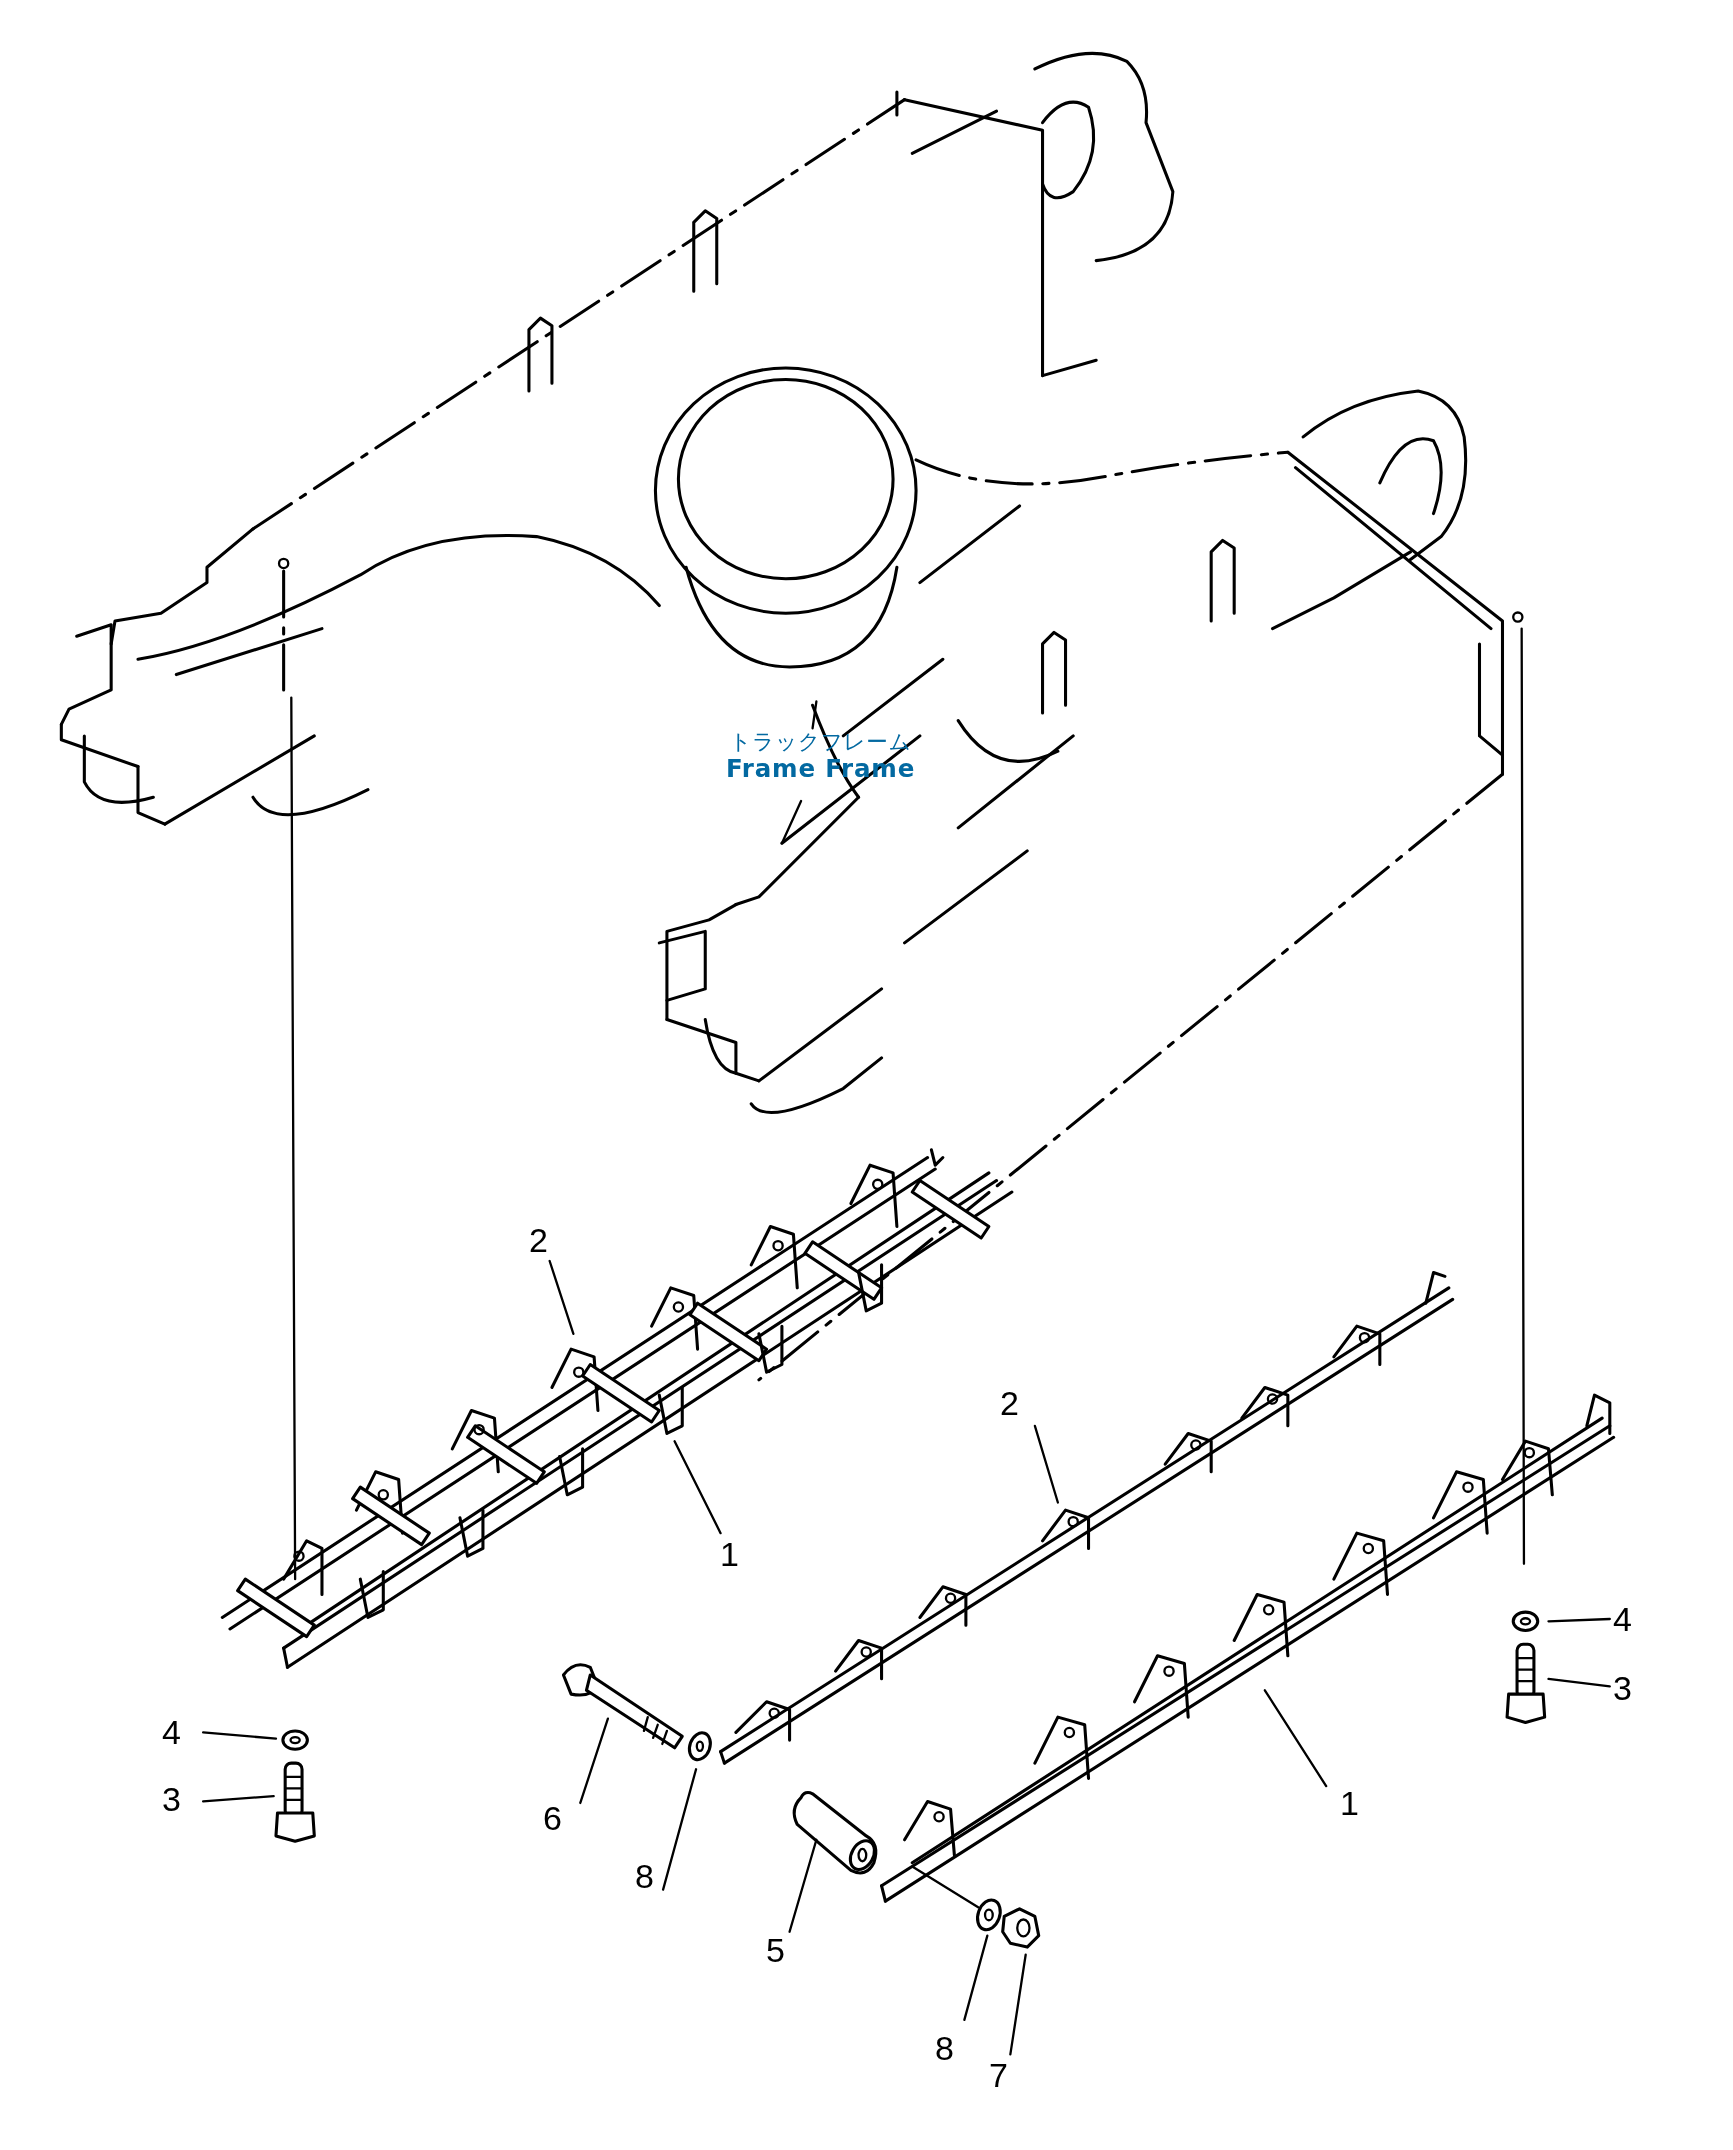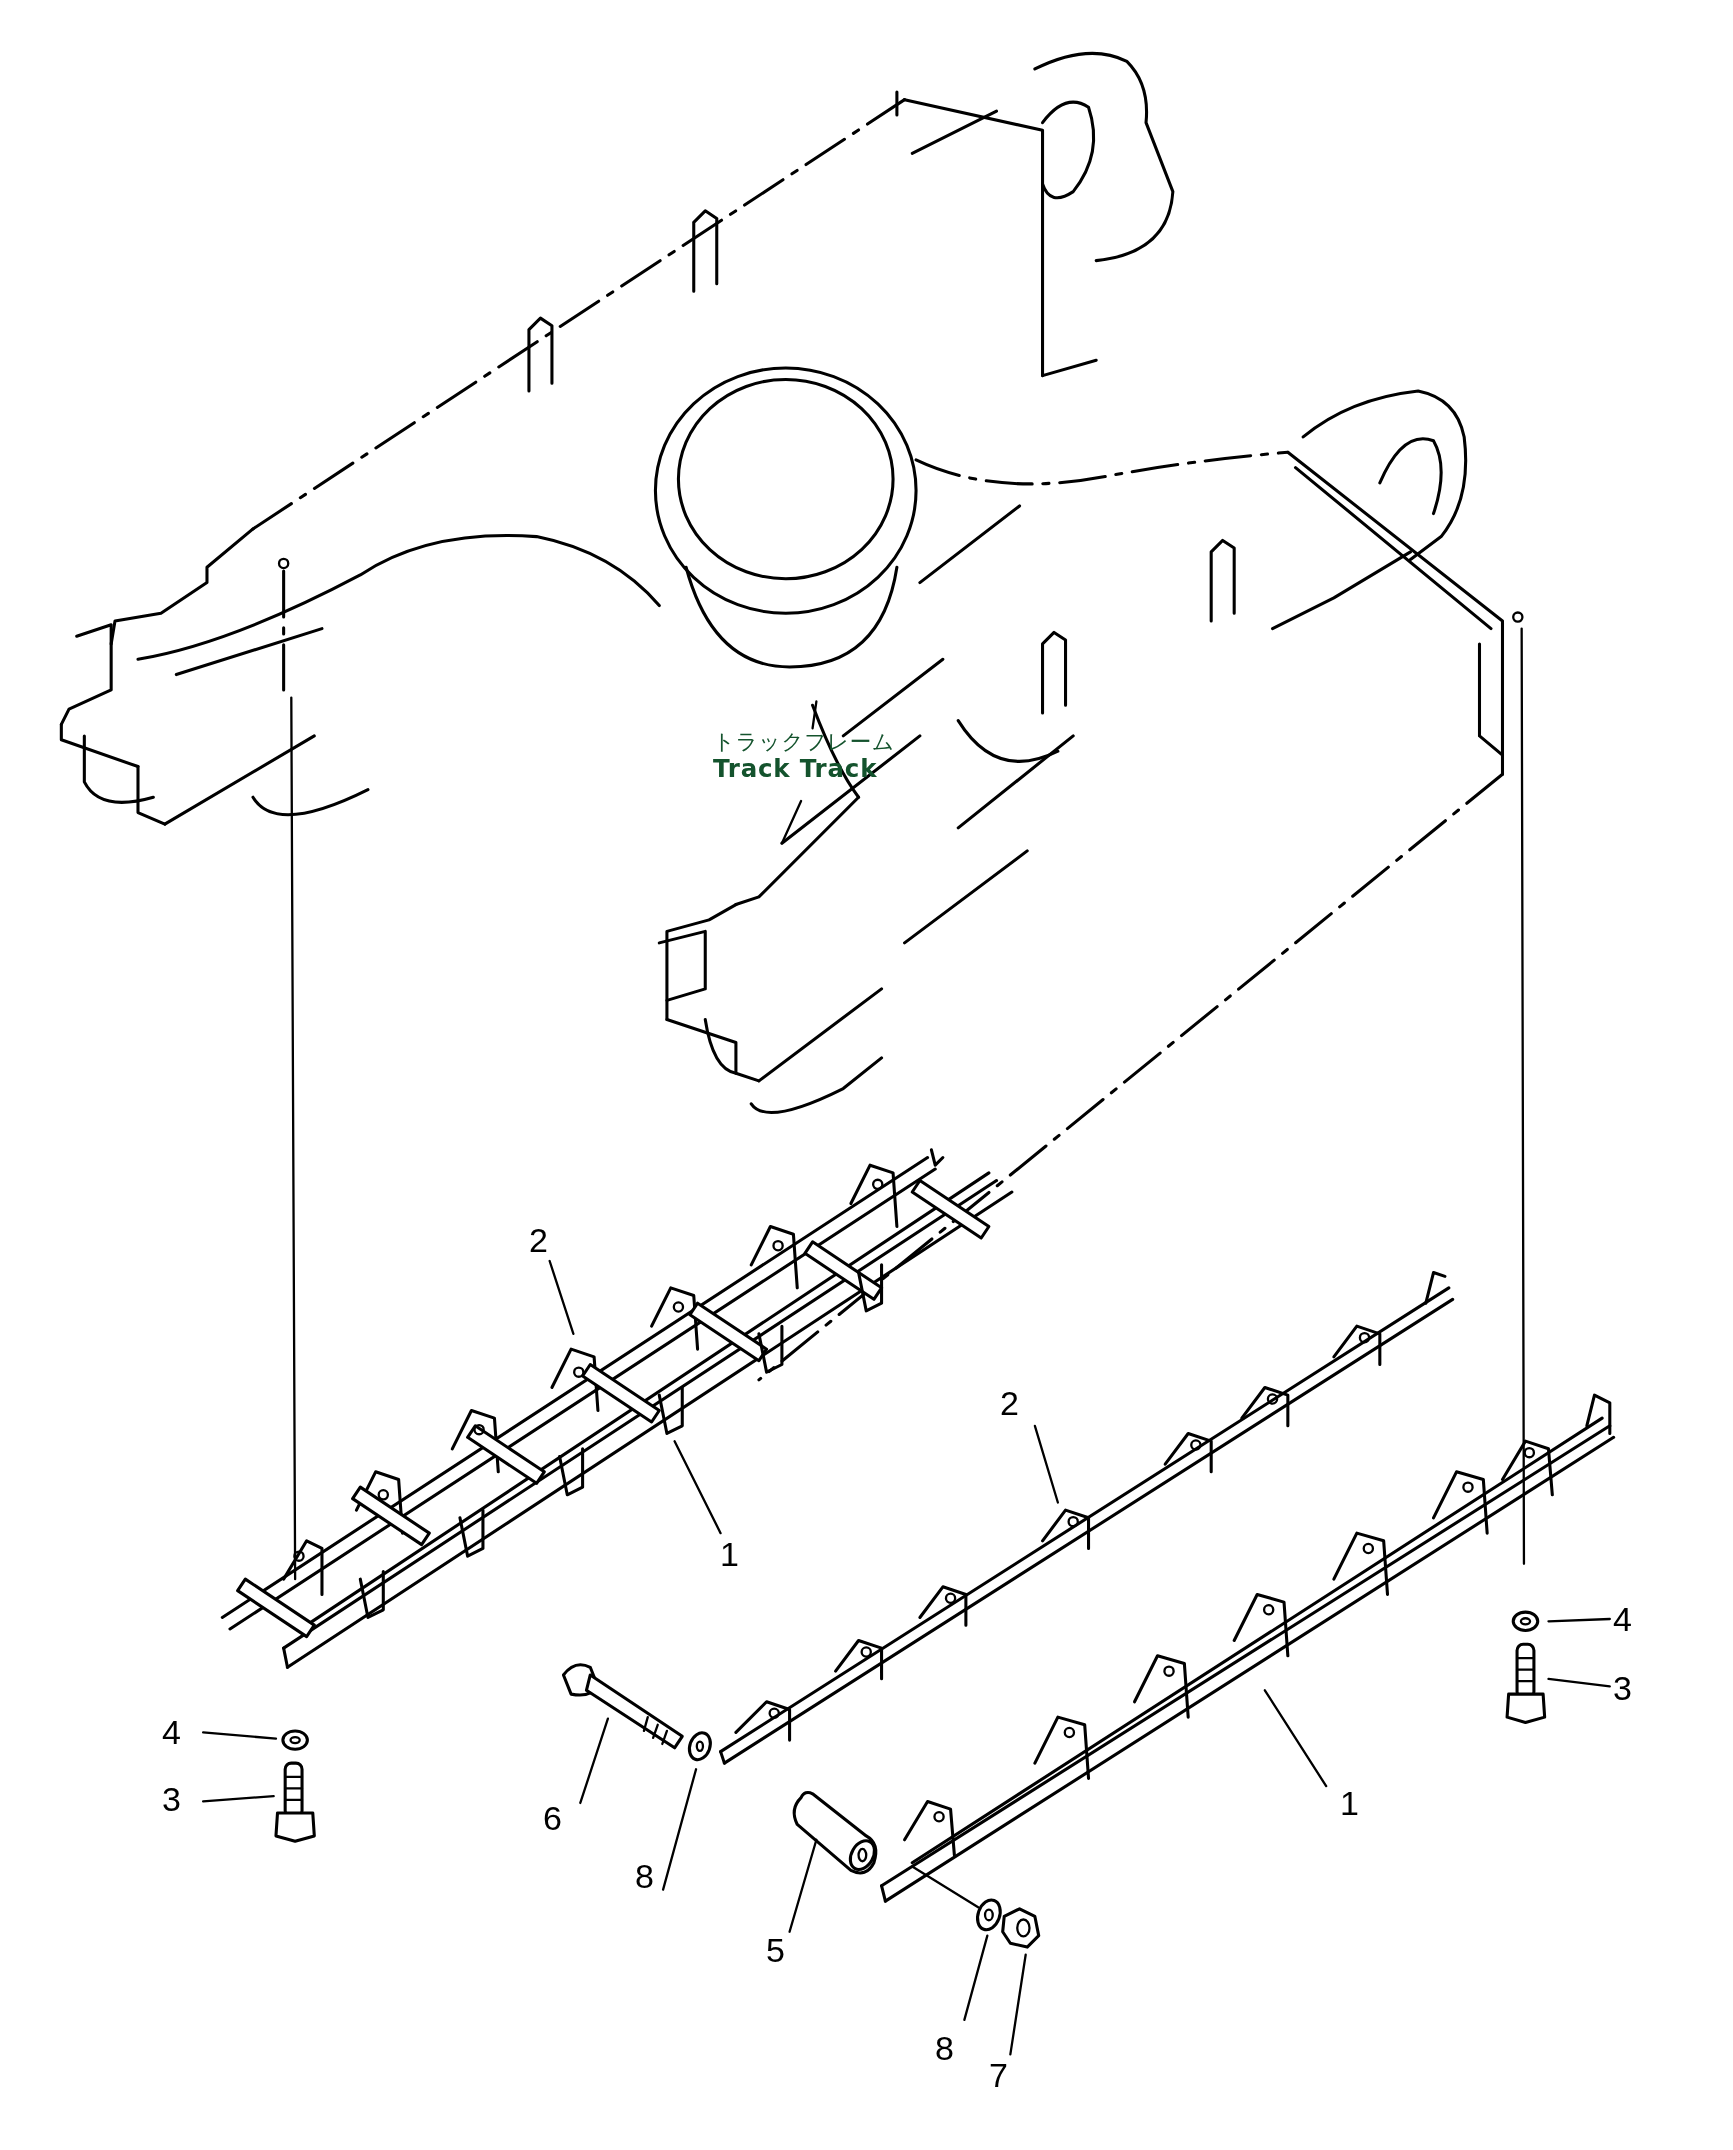--- a/index.html
+++ b/index.html
@@ -4,21 +4,21 @@
 <style>
   html, body { margin: 0; padding: 0; background: #ffffff; }
   body { width: 1734px; height: 2151px; position: relative; overflow: hidden; font-family: "Liberation Sans", sans-serif; }
   #canvas { position: absolute; left: 0; top: 0; width: 1734px; height: 2151px; }
   svg { position: absolute; left: 0; top: 0; }
   .ln { fill: none; stroke: #000; stroke-width: 4; stroke-linecap: round; stroke-linejoin: round; }
   .thin { fill: none; stroke: #000; stroke-width: 3; stroke-linecap: round; }
   .dash { fill: none; stroke: #000; stroke-width: 4; stroke-dasharray: 60 14 8 14; stroke-linecap: round; }
   .filled { fill: #fff; stroke: #000; stroke-width: 4; stroke-linejoin: round; }
   .callout-num { position: absolute; font-family: "Liberation Sans", sans-serif; font-size: 34px; color: #000; line-height: 1; }
-  .frame-label { position: absolute; color: #14532d; font-family: "DejaVu Sans", sans-serif; font-weight: bold; line-height: 1.15; }
+  .frame-label { position: absolute; text-align: center; color: #0369a1; font-family: "DejaVu Sans", sans-serif; font-weight: bold; line-height: 1.15; }
   .frame-label .jp { font-size: 21.5px; font-weight: normal; letter-spacing: 0.8px; }
   .frame-label .en { font-size: 24.5px; letter-spacing: 0.8px; }
 </style>
 </head>
 <body>
 
 <div id="canvas">
 
   <svg width="1734" height="2151" viewBox="0 0 2262 2806">
 
@@ -257,21 +257,21 @@
       <path class="thin" d="M 1288 2525 L 1258 2635"></path>
 
       <path class="thin" d="M 1338 2550 L 1318 2680"></path>
 
       <path class="thin" d="M 1190 2435 L 1276 2488"></path>
     </g>
   </svg>
 
   <div class="frame-label" style="left:713px; top:730px; width:215px;">
     <div class="jp">トラックフレーム</div>
-    <div class="en">Track Track</div>
+    <div class="en">Frame Frame</div>
   </div>
 
   <span class="callout-num" style="left:529px; top:1223px;">2</span>
   <span class="callout-num" style="left:720px; top:1537px;">1</span>
   <span class="callout-num" style="left:1000px; top:1386px;">2</span>
   <span class="callout-num" style="left:1340px; top:1786px;">1</span>
   <span class="callout-num" style="left:162px; top:1715px;">4</span>
   <span class="callout-num" style="left:162px; top:1782px;">3</span>
   <span class="callout-num" style="left:1613px; top:1602px;">4</span>
   <span class="callout-num" style="left:1613px; top:1671px;">3</span>

